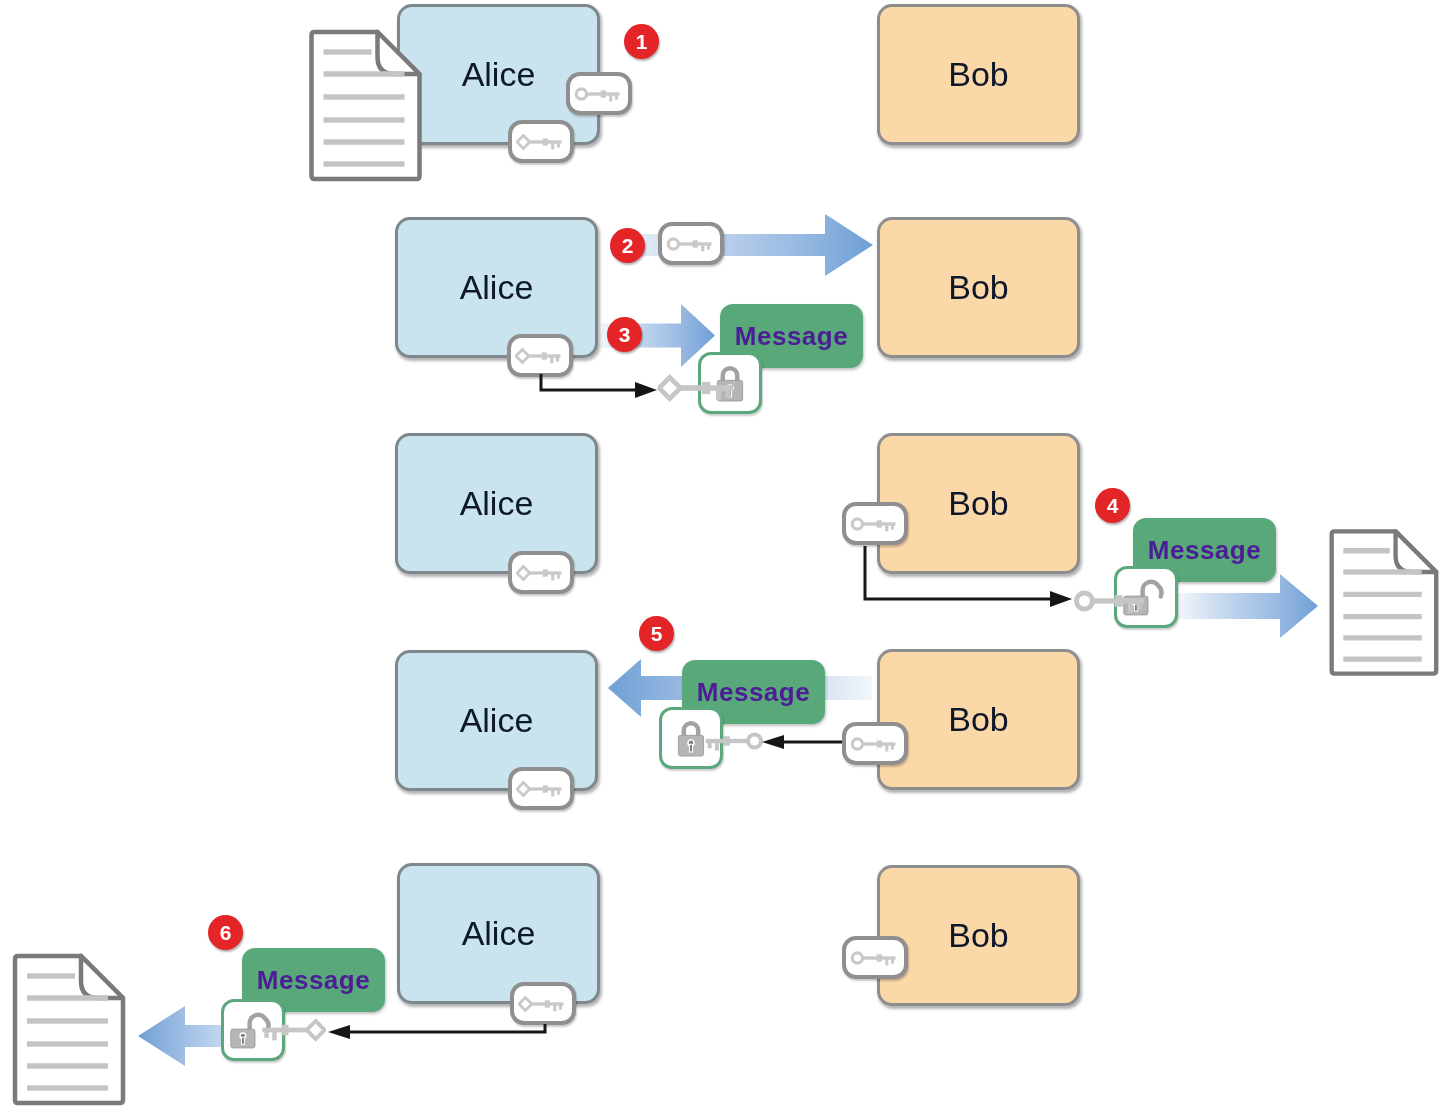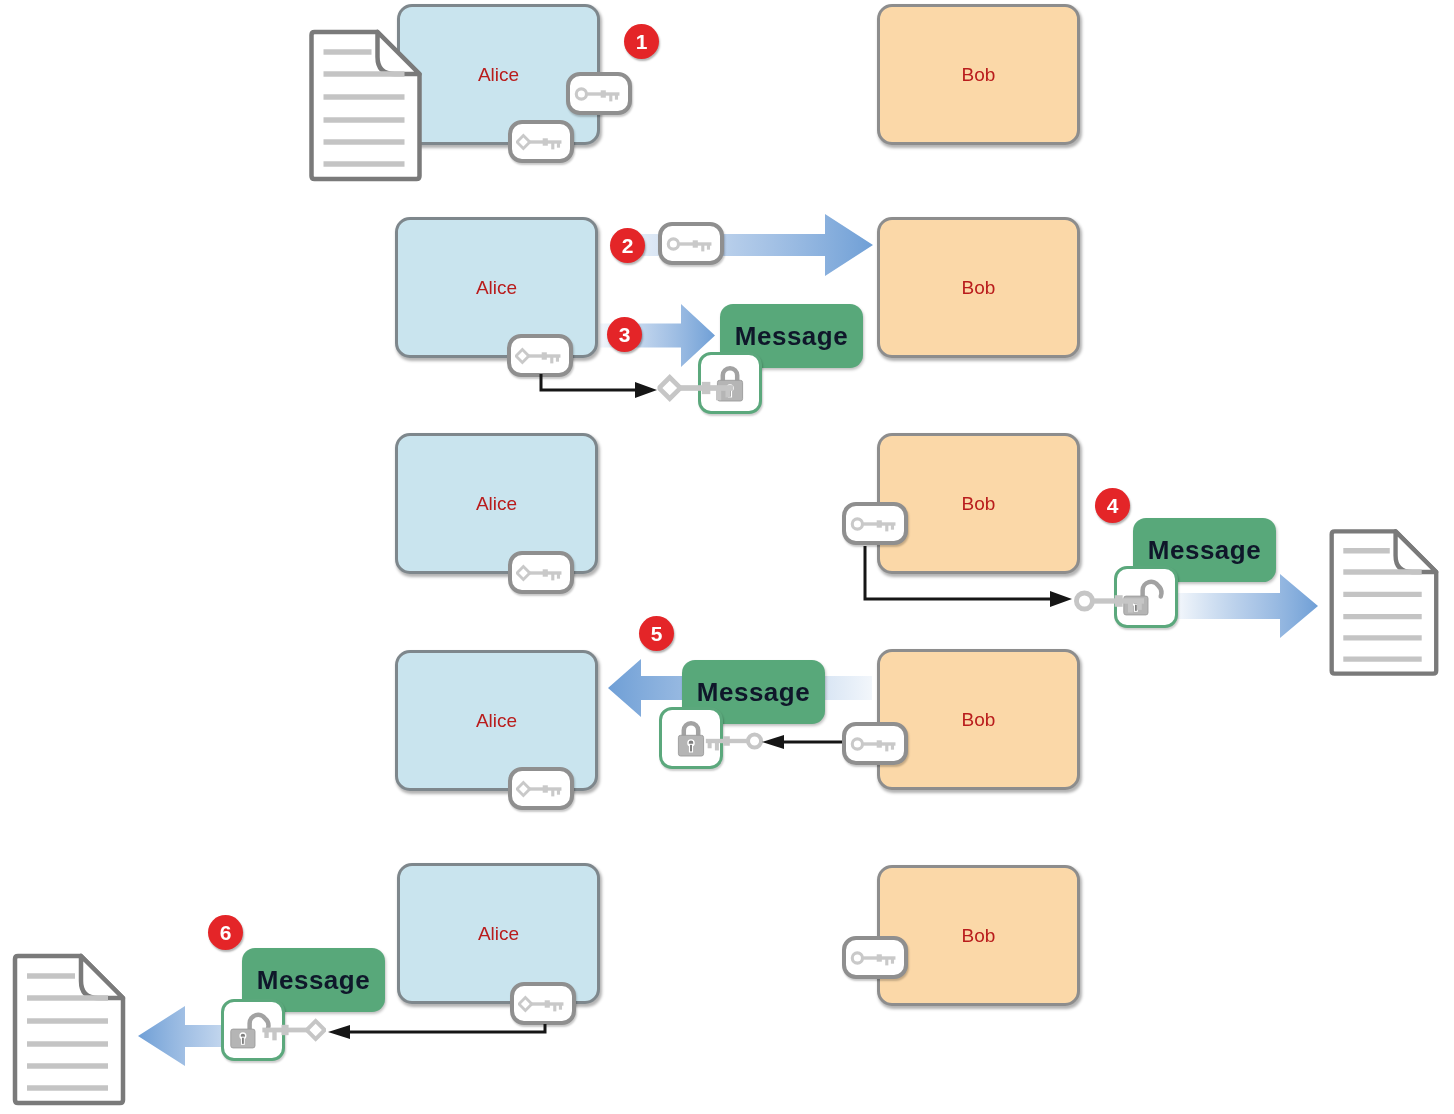--- a/index.html
+++ b/index.html
@@ -1,28 +1,28 @@
 <!DOCTYPE html>
 <html><head>
 <meta charset="utf-8">
 <style>
   html,body{margin:0;padding:0;background:#fff;}
   #stage{position:relative;width:1454px;height:1114px;background:#fff;overflow:hidden;
          font-family:"Liberation Sans", sans-serif;}
   .box{position:absolute;width:203px;height:141px;box-sizing:border-box;
        border:3px solid #84898D;border-radius:15px;display:flex;align-items:center;justify-content:center;
-       font-size:19px;color:#b91c1c;box-shadow:1.5px 2.5px 3px rgba(0,0,0,.30);}
+       font-size:34px;color:#0f172a;box-shadow:1.5px 2.5px 3px rgba(0,0,0,.30);}
   .alice{background:#C9E4EE;border-color:#7E878C;}
   .bob{background:#FBD8A8;border-color:#8D8D8D;}
   .pill{position:absolute;width:66px;height:43px;box-sizing:border-box;background:#fff;
         border:4px solid #8F8F8F;border-radius:14px;display:flex;align-items:center;justify-content:center;
         color:#C9C9C9;box-shadow:1px 2px 2px rgba(0,0,0,.22);}
   .pill svg{width:50px;height:24px;display:block;}
   .msg{position:absolute;width:143px;height:64px;background:#58A87A;border-radius:13px;
-       display:flex;align-items:center;justify-content:center;color:#0f172a;font-weight:bold;font-size:26px;
+       display:flex;align-items:center;justify-content:center;color:#4c1d95;font-weight:bold;font-size:26px;
        box-shadow:1px 2px 3px rgba(0,0,0,.25);letter-spacing:.5px;}
   .badge{position:absolute;width:35px;height:35px;background:#E42528;border-radius:50%;
          color:#fff;font-weight:bold;font-size:21px;display:flex;align-items:center;justify-content:center;
          box-shadow:1px 2px 2px rgba(0,0,0,.3);}
   .lockbox{position:absolute;width:64px;height:62px;box-sizing:border-box;background:#fff;
            border:3.5px solid #5BA87C;border-radius:13px;display:flex;align-items:center;justify-content:center;
            box-shadow:1px 2px 2px rgba(0,0,0,.2);}
   .lockbox svg{display:block;}
   .keyfree{position:absolute;color:#C6C6C6;}
   .keyfree svg{width:100%;height:100%;display:block;}

